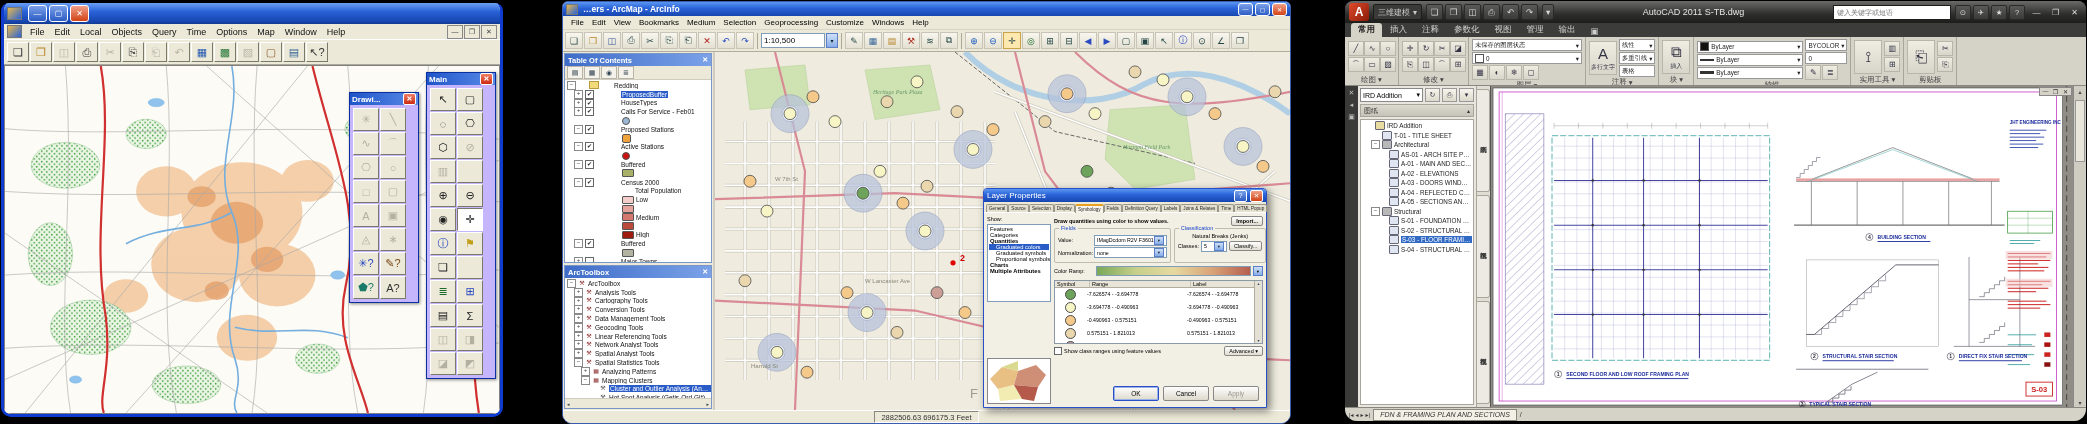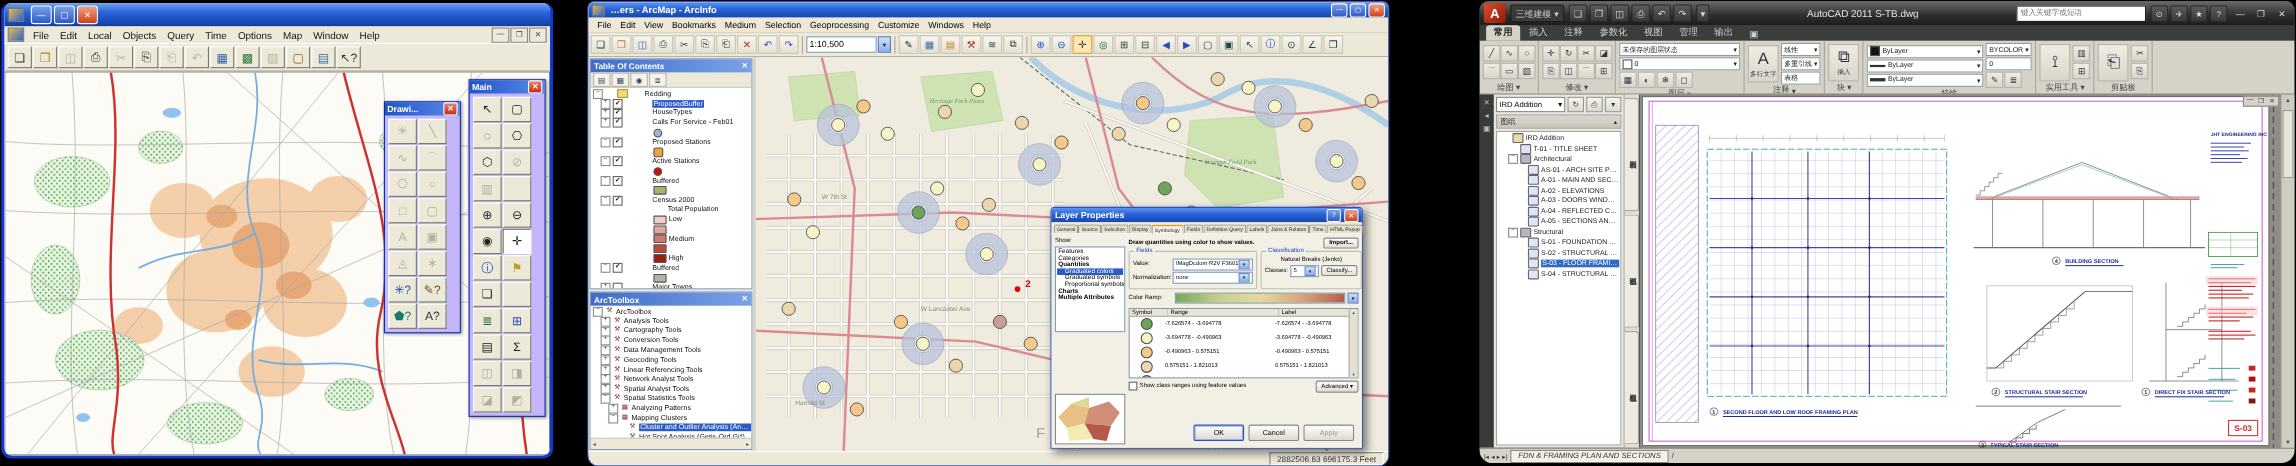--- a/index.html
+++ b/index.html
@@ -31,21 +31,21 @@
 .fpal .cap .x{margin-left:auto;width:11px;height:10px;background:linear-gradient(180deg,#f08068,#cc2a10);border:1px solid #fff;border-radius:2px;color:#fff;font-size:7px;display:flex;align-items:center;justify-content:center}
 .fgrid{display:grid;grid-template-columns:repeat(2,26px);gap:1px;padding:3px}
 .fbtn{height:21px;border:1px solid;border-color:#fff #7a7a6a #7a7a6a #fff;background:#ece9d8;display:flex;align-items:center;justify-content:center;font-size:11px;color:#222}
 .fbtn.disabled{color:#b3b0a1}
 .fbtn.active{background:#fff;border-color:#7a7a6a #fff #fff #7a7a6a}
 .statusb{display:flex;height:15px;flex:none;font-size:9px;background:#ece9d8;gap:2px;padding:1px 2px}
 .scell{border:1px solid;border-color:#8a887c #fff #fff #8a887c;display:flex;align-items:center;padding:0 4px;white-space:nowrap;overflow:hidden;gap:4px}
 .scell .ar{margin-left:auto;font-size:6px;color:#333}
 
 
-#arcmap{left:534px;top:1px;width:727px;height:421px;background:#ece9d8;border:1px solid #3a5cb0;border-radius:6px 6px 10px 10px;display:flex;flex-direction:column}
+#arcmap{left:562px;top:1px;width:727px;height:421px;background:#ece9d8;border:1px solid #3a5cb0;border-radius:6px 6px 10px 10px;display:flex;flex-direction:column}
 .am-cap{height:14px;background:linear-gradient(180deg,#5a96f2,#2a63d8 45%,#1746b0);display:flex;align-items:center;gap:3px;padding:0 3px;flex:none}
 .am-cap .t{color:#fff;font-size:8.5px;font-weight:bold;flex:1;white-space:nowrap;overflow:hidden}
 .am-cap .cbtn{width:13px;height:11px;font-size:6px}
 .am-menu{height:13px;font-size:8px;display:flex;align-items:center;padding:0 4px;background:#ece9d8;border-bottom:1px solid #d8d5c8;flex:none}
 .am-menu .mi{padding:0 4px}
 .am-tb{height:21px;display:flex;align-items:center;gap:1px;padding:0 2px;border-bottom:1px solid #b0ad9e;flex:none}
 .am-tbtn{width:16px;height:15px;border:1px solid #c8c5b8;background:linear-gradient(#f8f6ee,#e4e1d2);font-size:9px;display:flex;align-items:center;justify-content:center;color:#244;flex:none}
 .am-tbtn.active{background:#ffe8b0;border-color:#caa24a}
 .scalebox{width:58px;height:13px;background:#fff;border:1px solid #7f9db9;font-size:8px;display:flex;align-items:center;padding:0 2px;flex:none}
 .ddbtn{width:10px;height:13px;background:linear-gradient(#cfe0f8,#88aee8);border:1px solid #5a7ec8;font-size:6px;display:flex;align-items:center;justify-content:center;color:#123;flex:none}
@@ -68,27 +68,27 @@
 .sw.sw-sq{width:10px;height:6px;border-radius:1px}
 .tico{width:8px;height:7px;flex:none;font-size:6px;line-height:7px;text-align:center;color:#8a2a1a}
 .ico-frame{background:#f2da7a;border:1px solid #b89b3a;width:8px;height:6px}
 .ico-toolset{color:#8a2a2a}
 .ico-tool{color:#555}
 .trow .lbl{overflow:hidden;text-overflow:ellipsis}
 .trow.selected .lbl{background:#2a5cc8;color:#fff;padding:0 1px}
 .atbscroll{height:9px;border-top:1px solid #cfccc0;background:#ece9d8;display:flex;align-items:center;justify-content:space-between;padding:0 2px;font-size:5px;color:#345;flex:none}
 .am-map{flex:1;position:relative;overflow:hidden;background:#efecdf}
 .am-map>svg{position:absolute;inset:0}
-.am-status{height:12px;display:flex;align-items:center;justify-content:flex-end;font-size:7.5px;padding:0 4px;background:#ece9d8;color:#333;flex:none;border-top:1px solid #fff}
+.am-status{height:12px;display:flex;align-items:center;justify-content:center;font-size:7.5px;padding:0 4px;background:#ece9d8;color:#333;flex:none;border-top:1px solid #fff}
 .coords{border:1px solid;border-color:#8a887c #fff #fff #8a887c;padding:0 6px;height:10px;display:flex;align-items:center;white-space:nowrap}
 
 
 .dlg{position:absolute;left:420px;top:186px;width:282px;height:218px;background:#ece9d8;border:1px solid #2a50c8;border-radius:4px 4px 0 0;box-shadow:3px 3px 8px rgba(0,0,0,.5);display:flex;flex-direction:column;z-index:5}
 .dlg .cap{height:13px;background:linear-gradient(180deg,#5a96f2,#2a63d8 45%,#1746b0);border-radius:3px 3px 0 0;display:flex;align-items:center;padding:0 3px;gap:3px;flex:none}
-.dlg .cap .t{color:#fff;font-size:8px;font-weight:bold;flex:1;white-space:nowrap}
+.dlg .cap .t{color:#fff;font-size:8px;font-weight:normal;flex:1;white-space:nowrap}
 .dlg .cap .b{width:11px;height:10px;border-radius:2px;border:1px solid #fff;color:#fff;font-size:6.5px;display:flex;align-items:center;justify-content:center;background:linear-gradient(#7aa0e8,#2c5cc4)}
 .dlg .cap .b.close{background:linear-gradient(#f0a088,#d24215)}
 .dtabs{display:flex;align-items:flex-end;padding:1px 2px 0;border-bottom:1px solid #fff;background:#ece9d8;flex:none}
 .dtab{font-size:4.6px;padding:1px 2px;border:1px solid #9a978a;border-bottom:none;background:#e4e1d0;border-radius:2px 2px 0 0;color:#222;white-space:nowrap}
 .dtab.active{background:#f6f4ea;border-top:2px solid #e8a020;position:relative;top:1px}
 .dlg-body{flex:1;display:flex;gap:3px;padding:3px;background:#f2f0e4;min-height:0}
 .showcol{width:64px;display:flex;flex-direction:column;gap:2px;flex:none}
 .showlab{font-size:5.5px}
 .showlist{background:#fff;border:1px solid #7f9db9;height:74px;font-size:5.8px;padding:1px;overflow:hidden}
 .showlist .it{white-space:nowrap;padding:0 1px}

